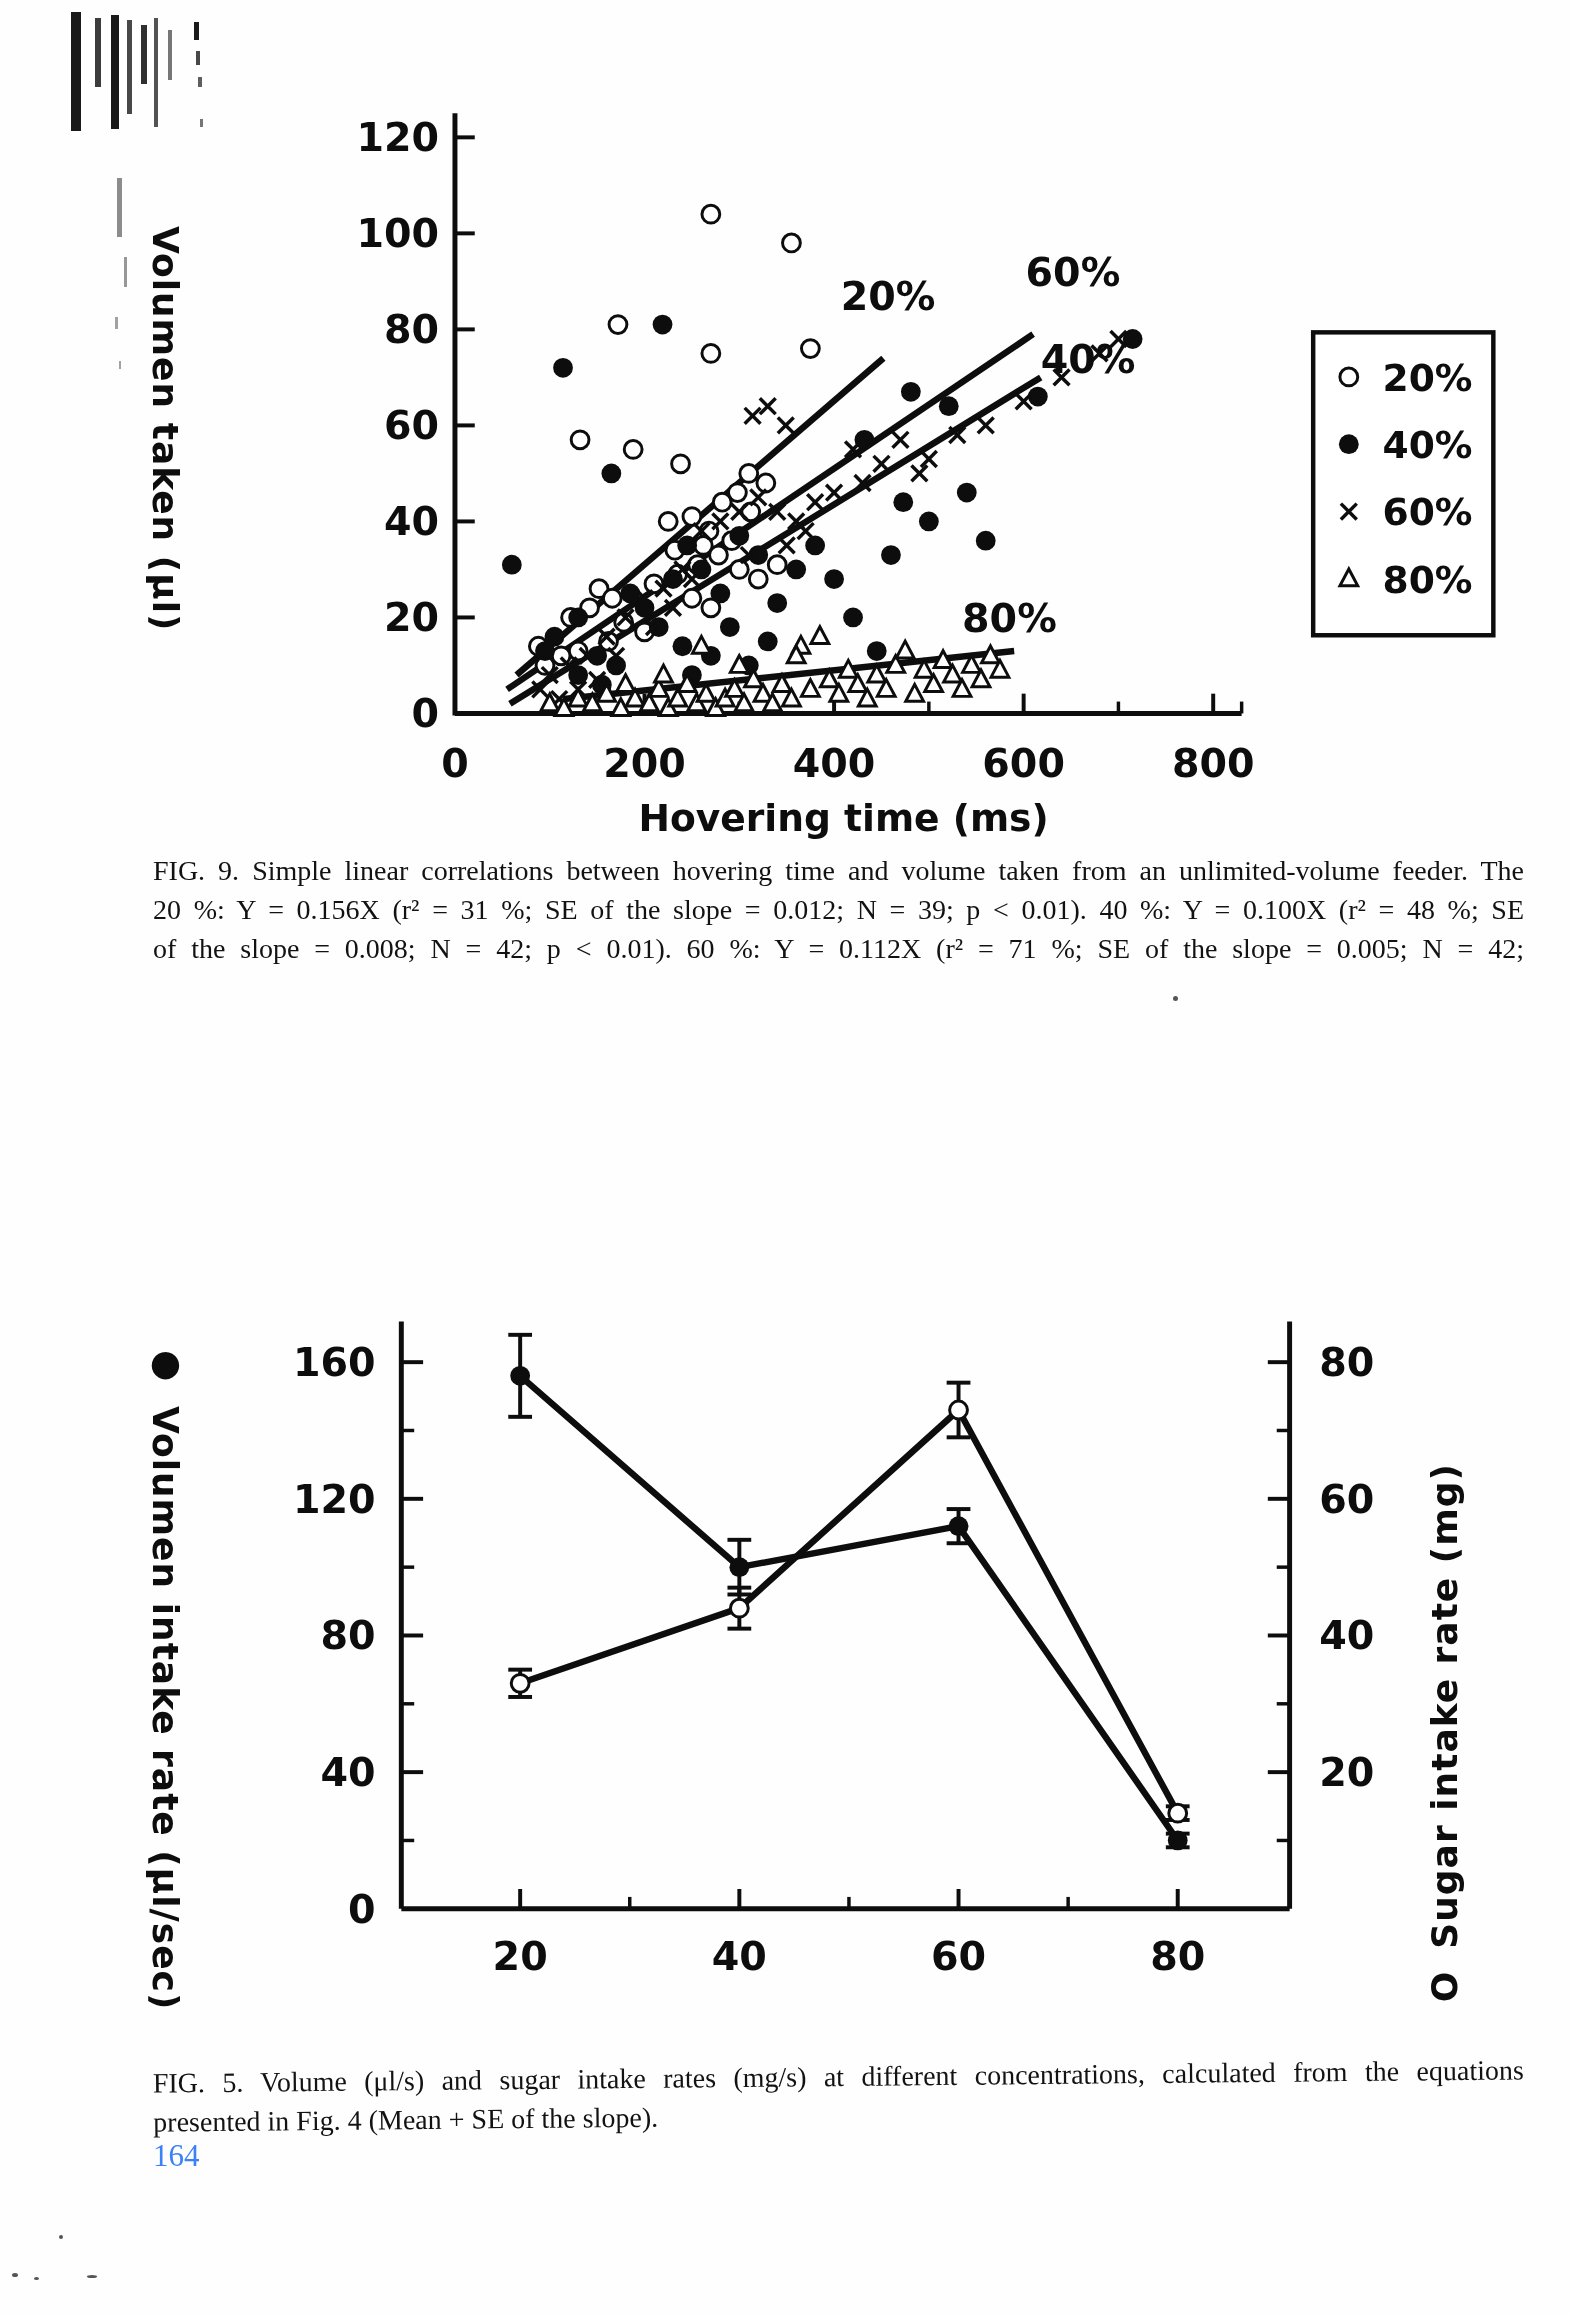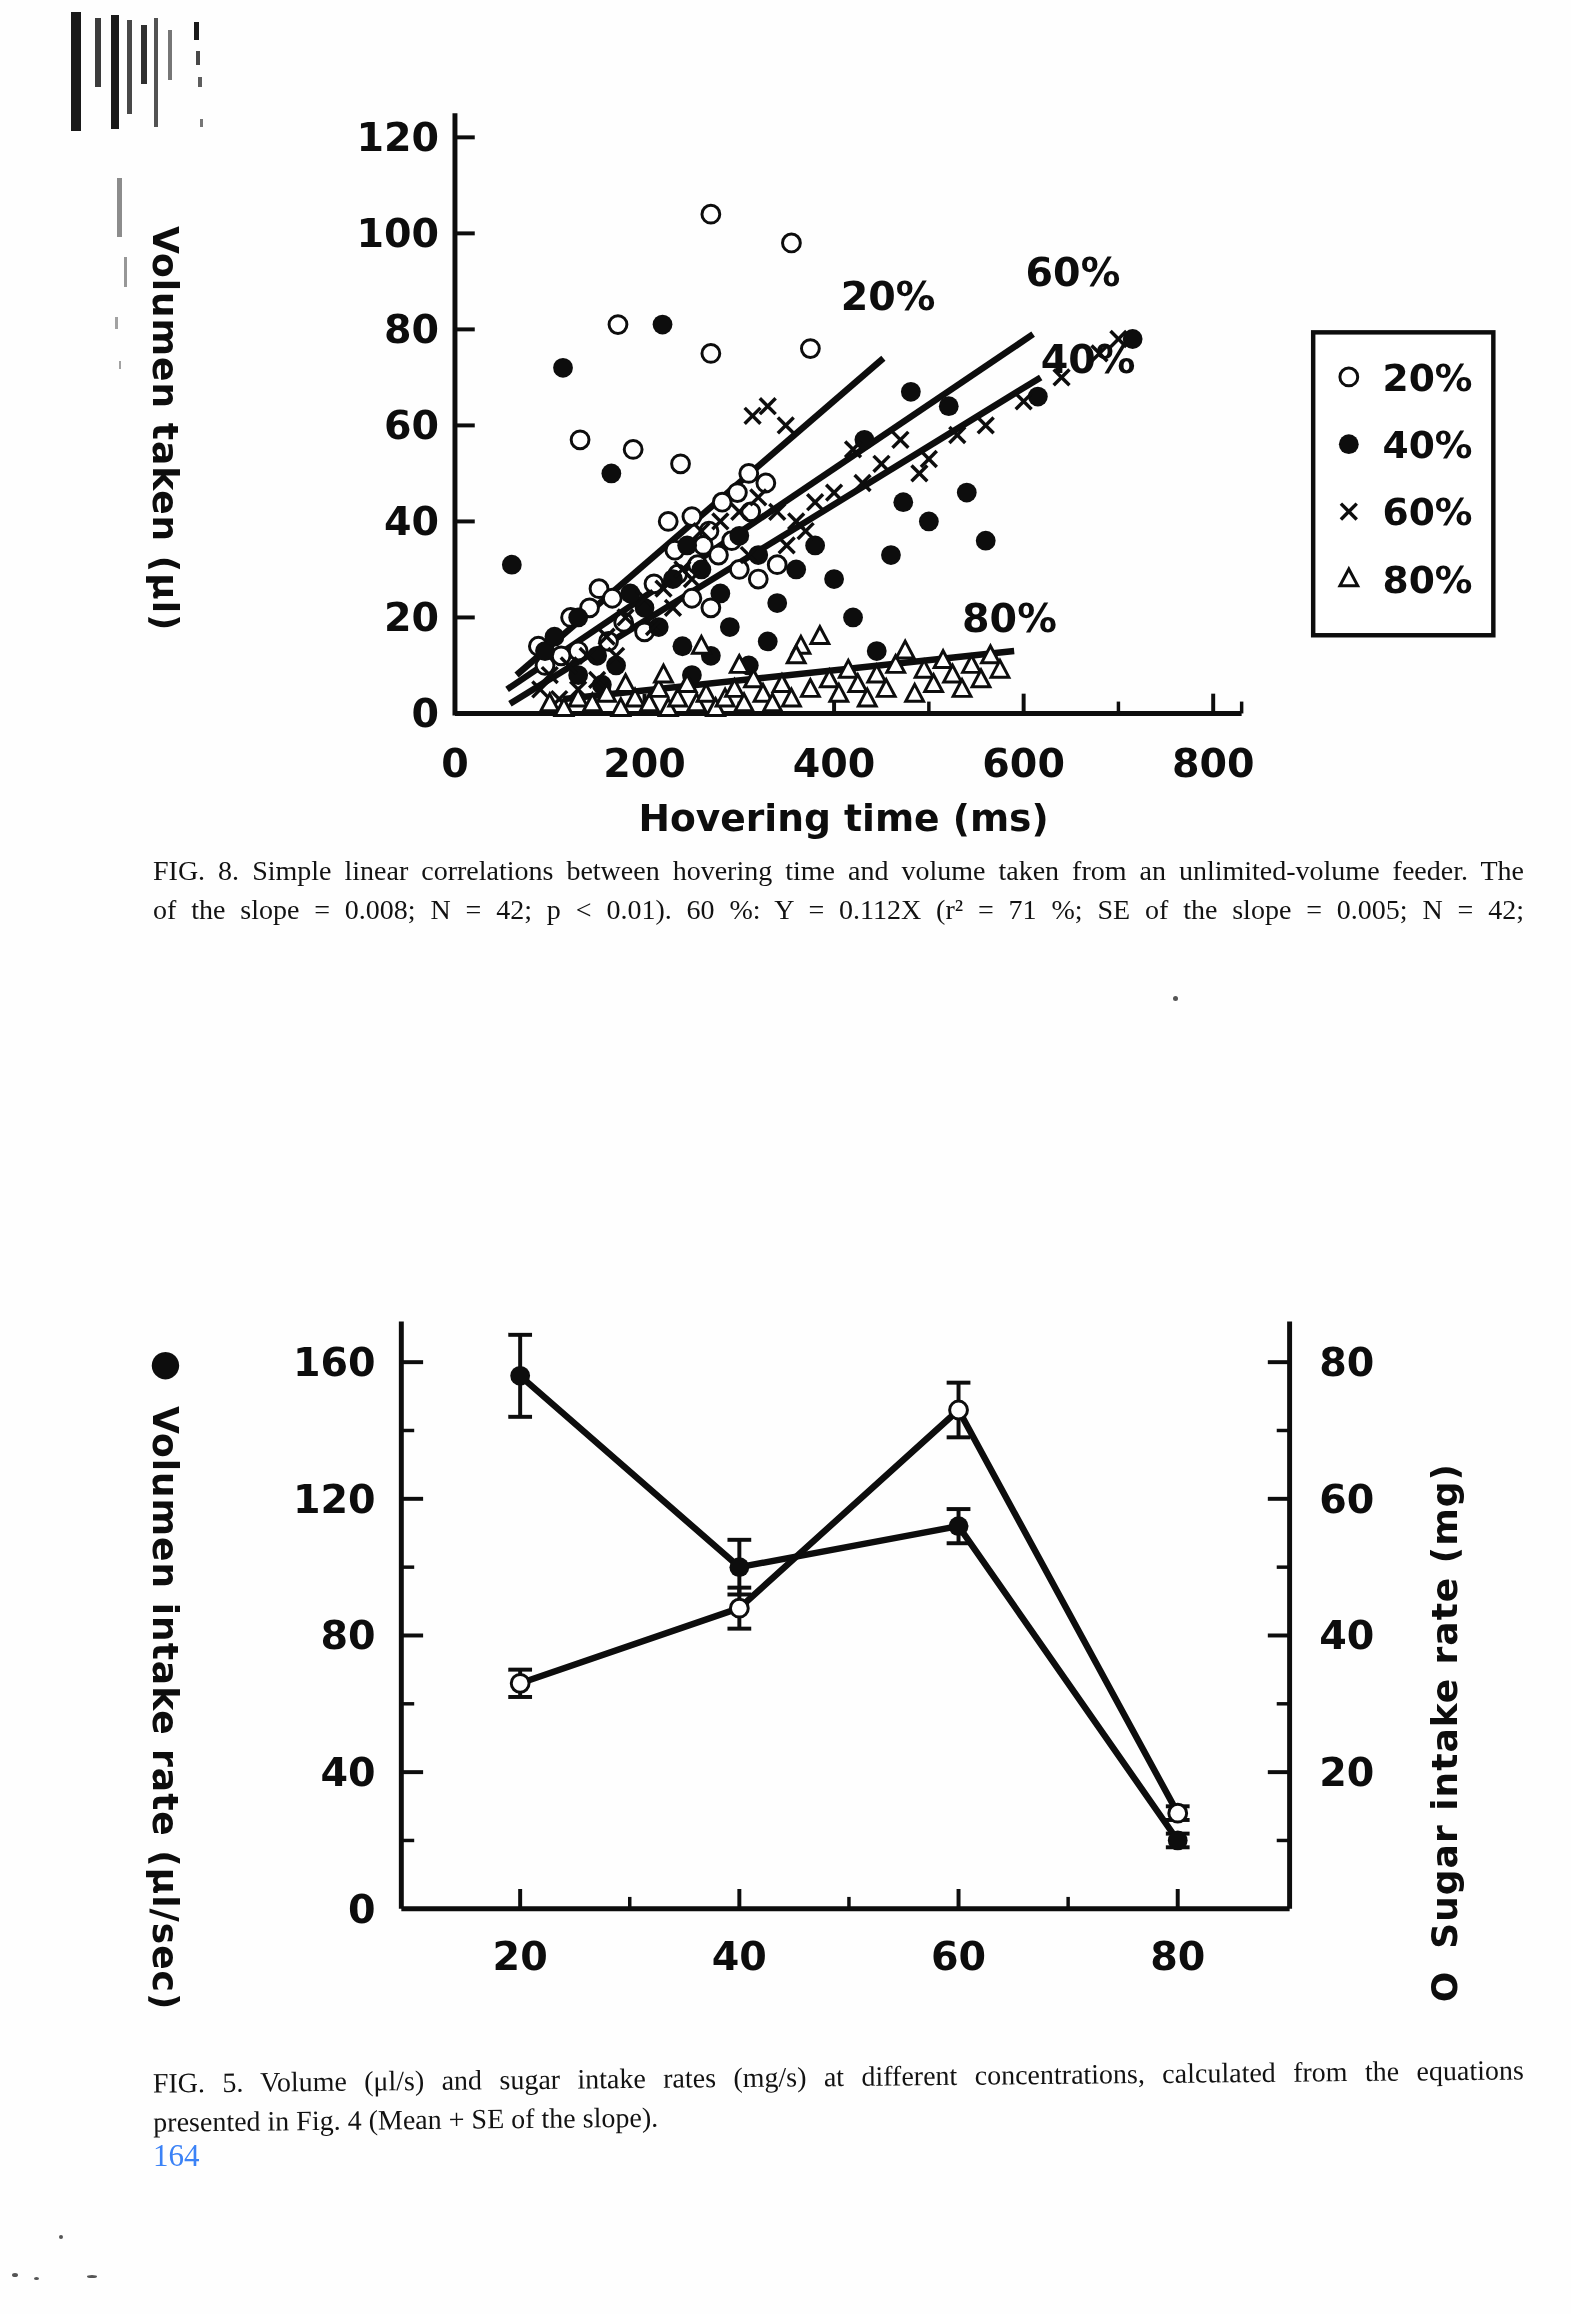--- a/index.html
+++ b/index.html
@@ -427,21 +427,22 @@
         <line x1="1224" y1="434" x2="1240" y2="450" stroke="#0d0d0d" stroke-width="3.5"></line>
         <line x1="1224" y1="450" x2="1240" y2="434" stroke="#0d0d0d" stroke-width="3.5"></line>
       </g>
       <text x="1266" y="456" font-size="38" text-anchor="start" font-family="&quot;DejaVu Sans&quot;, sans-serif" font-weight="bold" fill="#0d0d0d">60%</text>
       <polygon points="1232,500 1223,517 1241,517" fill="#fff" stroke="#0d0d0d" stroke-width="3"></polygon>
       <text x="1266" y="524" font-size="38" text-anchor="start" font-family="&quot;DejaVu Sans&quot;, sans-serif" font-weight="bold" fill="#0d0d0d">80%</text>
     </g>
   </svg>
 
 <div class="caption" style="top:851px;">
-  <div class="cap-line full">FIG. 8. Simple linear correlations between hovering time and volume taken from an unlimited-volume feeder. The</div>
+  <div class="cap-line full">FIG. 9. Simple linear correlations between hovering time and volume taken from an unlimited-volume feeder. The</div>
+  <div class="cap-line full">20 %: Y = 0.156X (r² = 31 %; SE of the slope = 0.012; N = 39; p &lt; 0.01). 40 %: Y = 0.100X (r² = 48 %; SE</div>
   <div class="cap-line full">of the slope = 0.008; N = 42; p &lt; 0.01). 60 %: Y = 0.112X (r² = 71 %; SE of the slope = 0.005; N = 42;</div>
 </div>
 
 <div class="vlabel" style="left:145px;top:1342px;font-size:36px;">
   <span class="mk">●</span><span>Volumen intake rate (μl/sec)</span>
 </div>
 <div class="vlabel vlabel-flip" style="left:1424px;top:1463px;font-size:36px;">
   <span class="mk">O</span><span>Sugar intake rate (mg)</span>
 </div>
 <svg id="fig5-svg" class="fig-svg" style="left:129px;top:1267px;" width="1426" height="733" viewBox="0 0 1440 740">

